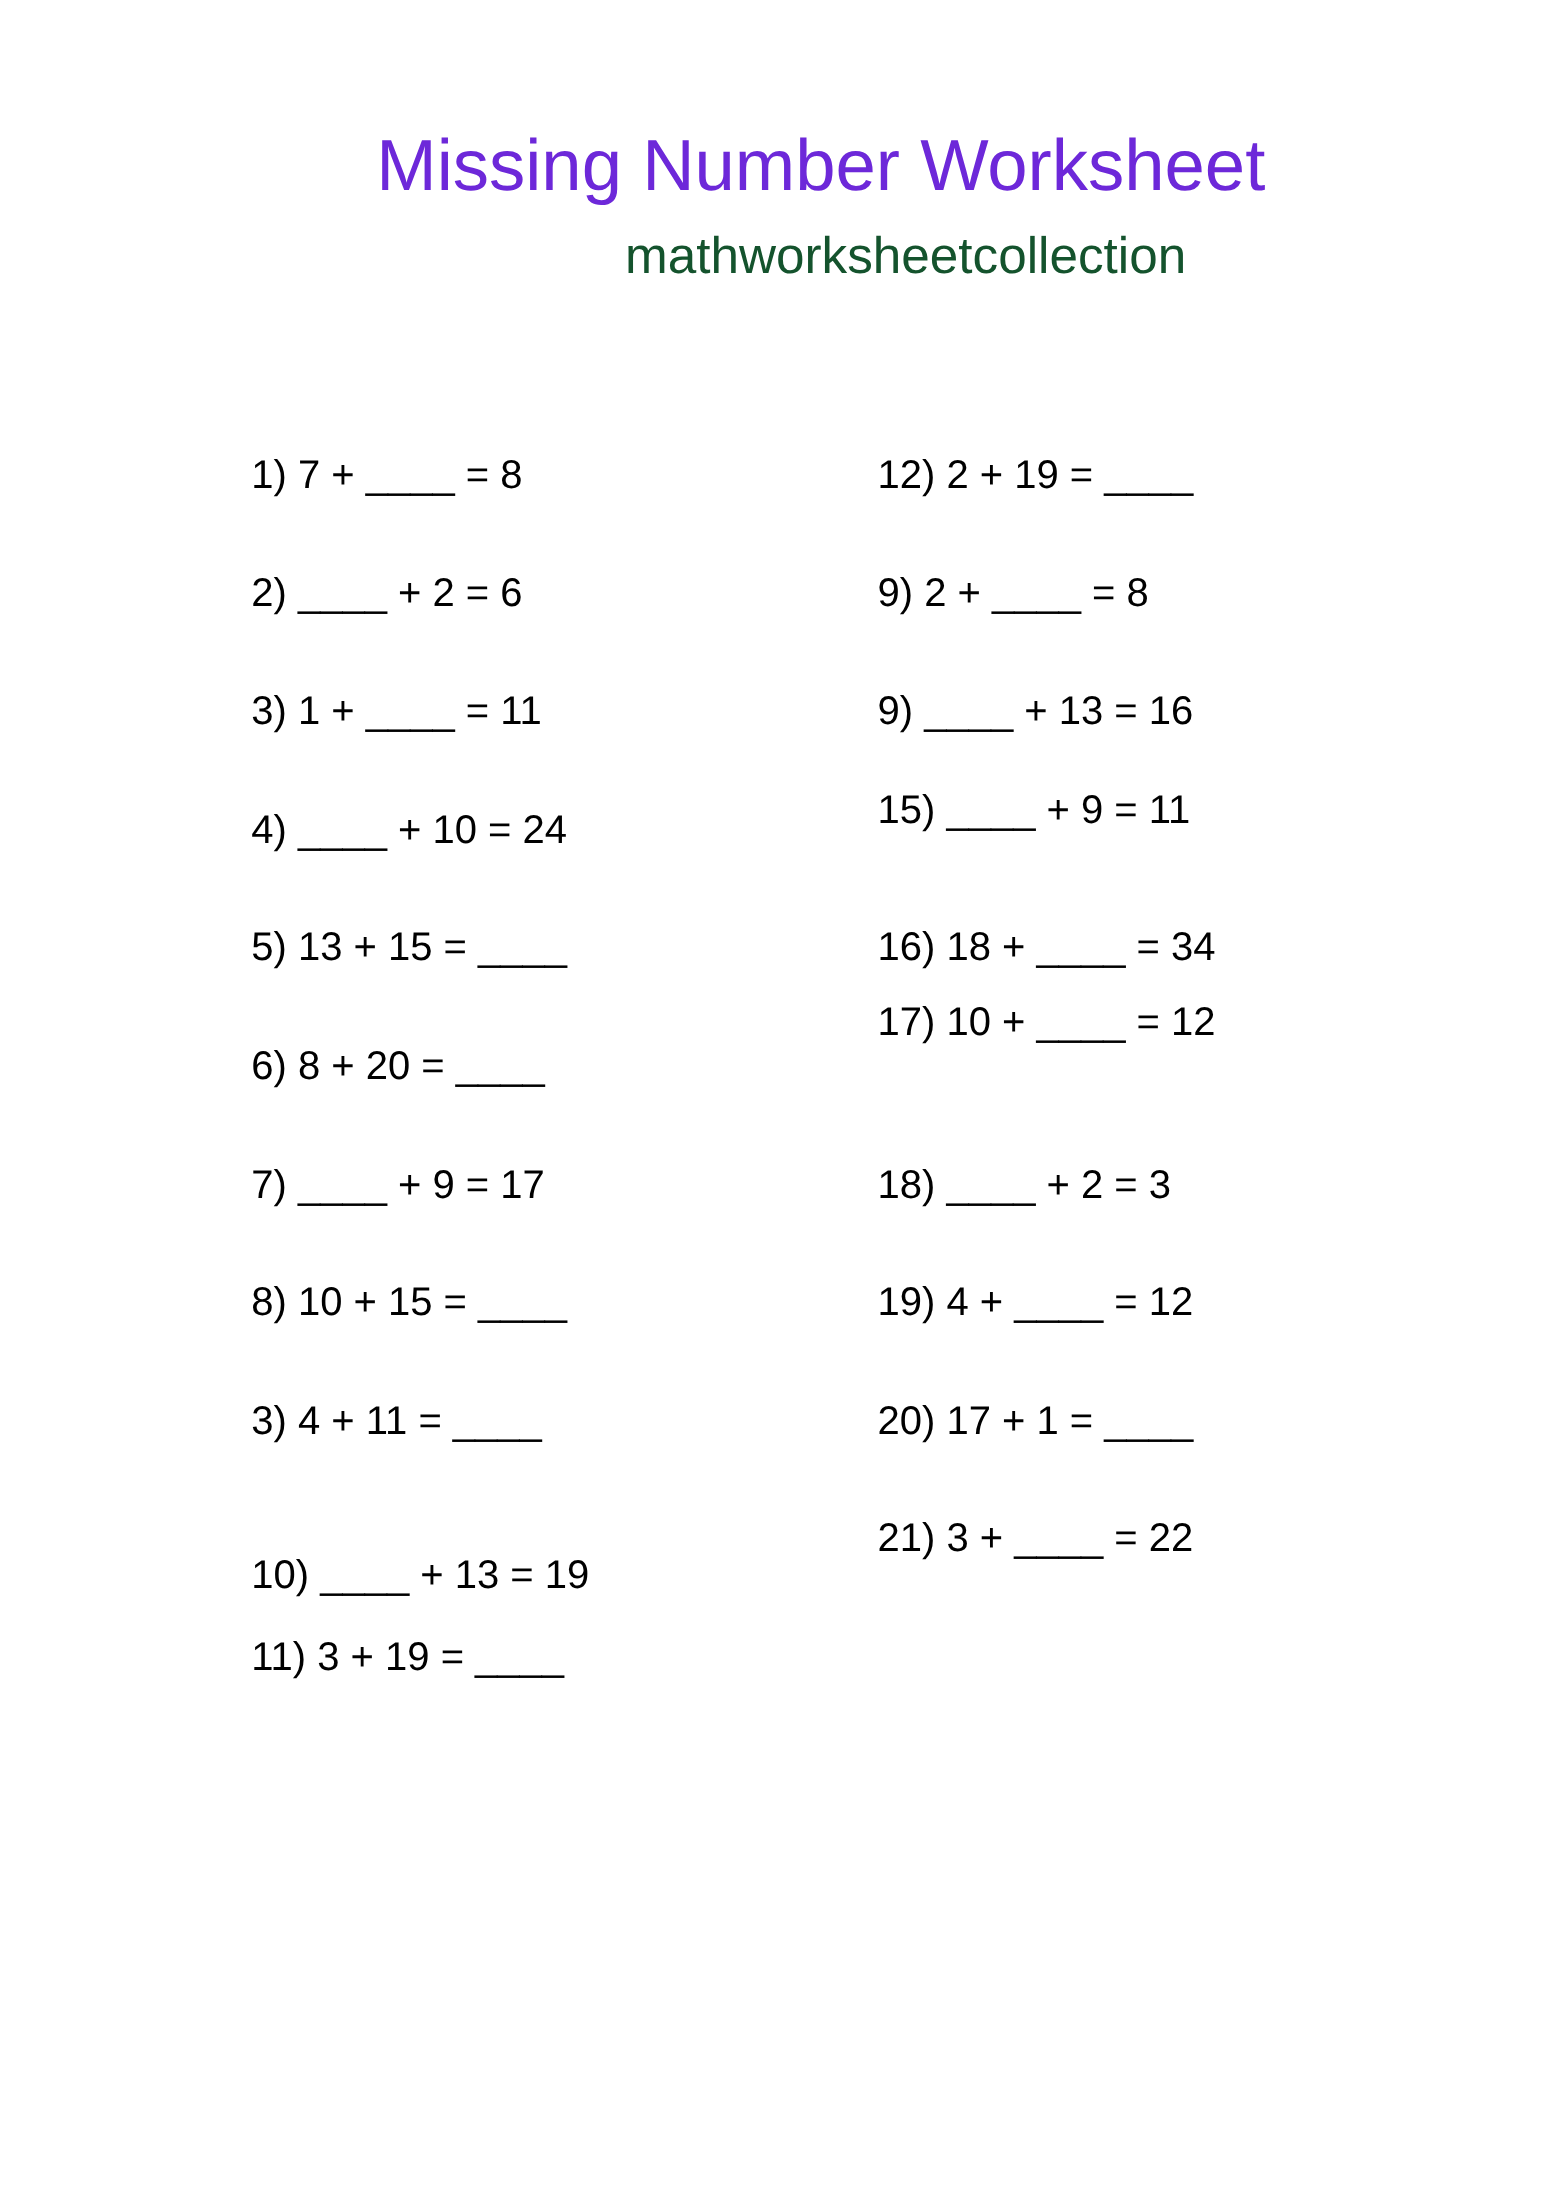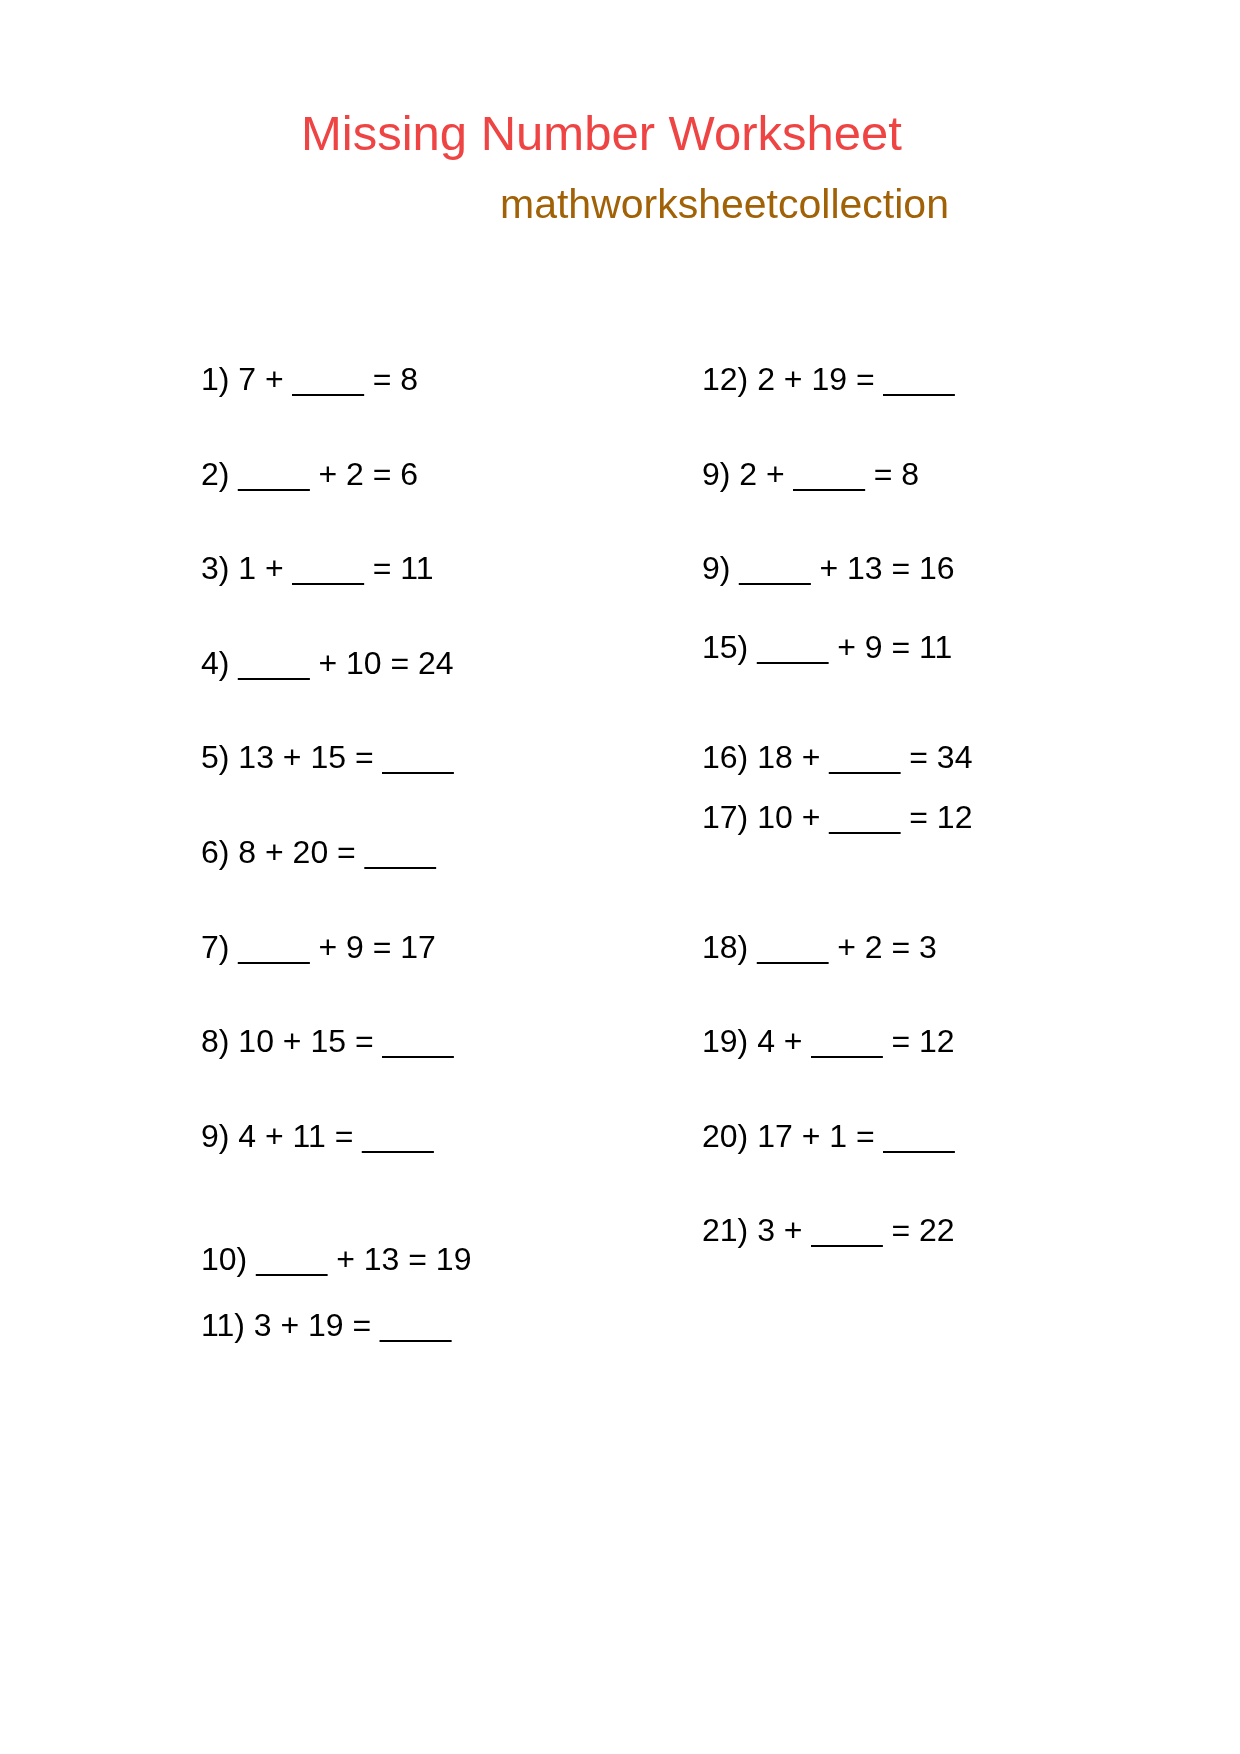--- a/index.html
+++ b/index.html
@@ -1,21 +1,21 @@
 <!DOCTYPE html>
 <html><head>
 <meta charset="utf-8">
 <style>
   html, body { margin: 0; padding: 0; background: #ffffff; }
   body { width: 1240px; height: 1754px; position: relative; overflow: hidden;
          font-family: "Liberation Sans", sans-serif; color: #000; }
-  .title { position: absolute; left: 301px; top: 98px; font-size: 49px; line-height: 70px;
-           white-space: nowrap; color: #ef4444; }
+  .title { position: absolute; left: 301px; top: 98px; font-size: 58px; line-height: 70px;
+           white-space: nowrap; color: #6d28d9; }
   .subtitle { position: absolute; left: 500px; top: 179px; font-size: 41px; line-height: 50px;
-              white-space: nowrap; color: #a16207; }
+              white-space: nowrap; color: #14532d; }
   .col { position: absolute; top: 0; }
   .col-left { left: 201px; }
   .col-right { left: 702px; }
   .problem { position: absolute; left: 0; font-size: 32px; line-height: 54px; white-space: nowrap; }
 </style>
 </head>
 <body>
 
 <div>
   <div class="title">Missing Number Worksheet</div>
@@ -23,21 +23,21 @@
 
   <div class="col col-left">
     <div class="problem" style="top:352px">1) 7 + ____ = 8</div>
     <div class="problem" style="top:447px">2) ____ + 2 = 6</div>
     <div class="problem" style="top:541px">3) 1 + ____ = 11</div>
     <div class="problem" style="top:636px">4) ____ + 10 = 24</div>
     <div class="problem" style="top:730px">5) 13 + 15 = ____</div>
     <div class="problem" style="top:825px">6) 8 + 20 = ____</div>
     <div class="problem" style="top:920px">7) ____ + 9 = 17</div>
     <div class="problem" style="top:1014px">8) 10 + 15 = ____</div>
-    <div class="problem" style="top:1109px">9) 4 + 11 = ____</div>
+    <div class="problem" style="top:1109px">3) 4 + 11 = ____</div>
     <div class="problem" style="top:1232px">10) ____ + 13 = 19</div>
     <div class="problem" style="top:1298px">11) 3 + 19 = ____</div>
   </div>
 
   <div class="col col-right">
     <div class="problem" style="top:352px">12) 2 + 19 = ____</div>
     <div class="problem" style="top:447px">9) 2 + ____ = 8</div>
     <div class="problem" style="top:541px">9) ____ + 13 = 16</div>
     <div class="problem" style="top:620px">15) ____ + 9 = 11</div>
     <div class="problem" style="top:730px">16) 18 + ____ = 34</div>

